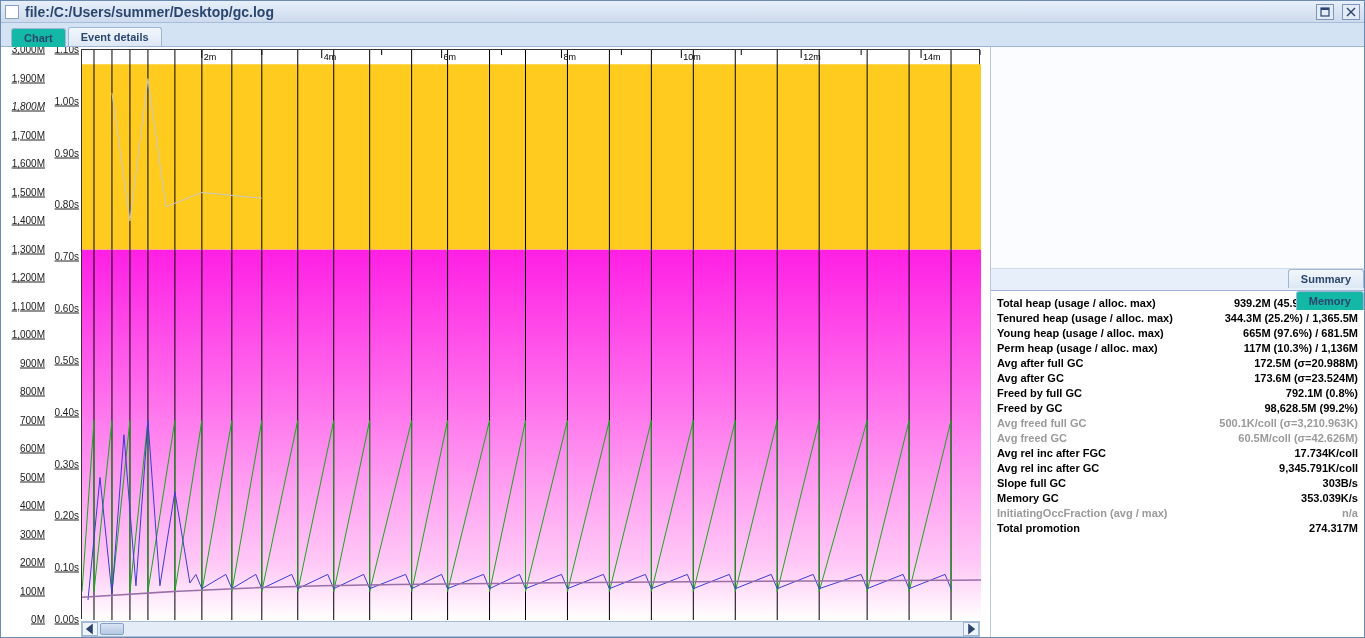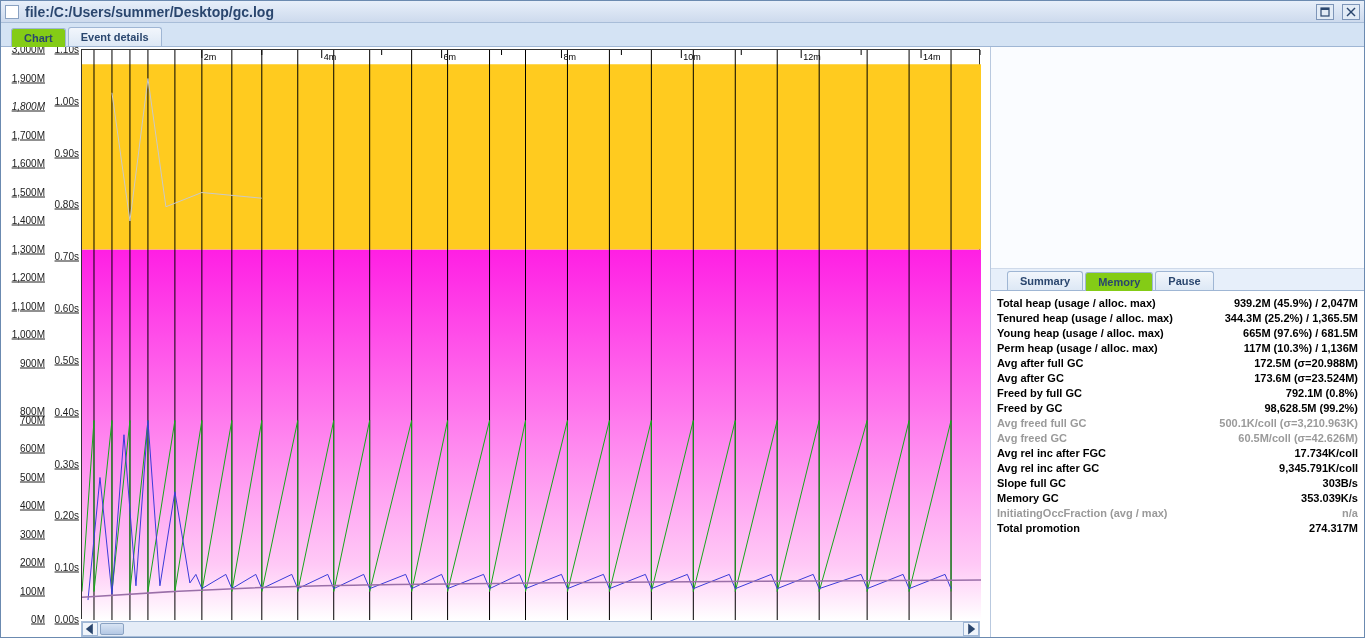--- a/index.html
+++ b/index.html
@@ -6,36 +6,36 @@
 body { font-family:Tahoma,Arial,sans-serif; font-size:11px; background:#d4e3f4; color:#000; width:1365px; height:638px; overflow:hidden; }
 .window { width:1365px; height:638px; border:1px solid #6b8ab0; display:flex; flex-direction:column; }
 .titlebar { height:22px; background:linear-gradient(#e7effa,#cddaed); border-bottom:1px solid #a8bdd8; display:flex; align-items:center; padding:0 4px; gap:6px; }
 .titlebar .doc-icon { width:14px; height:14px; border:1px solid #8aa2c2; background:#fff; }
 .titlebar .title { color:#2a466e; font-size:14px; font-weight:bold; }
 .titlebar .spacer { flex:1; }
 .tb-btn { width:18px; height:16px; border:1px solid #7d95b8; background:#e2ebf6; display:flex; align-items:center; justify-content:center; margin-left:2px; cursor:pointer; }
 .tb-btn svg { width:10px; height:10px; }
 .maintabs { height:24px; display:flex; align-items:flex-end; padding-left:10px; gap:2px; background:#d4e3f4; border-bottom:1px solid #9fb6d4; }
 .tab { padding:3px 12px; background:linear-gradient(#f2f6fc,#dde8f5); border:1px solid #9fb6d4; border-bottom:none; border-radius:3px 3px 0 0; font-weight:bold; color:#2a466e; cursor:pointer; }
-.tab.active { background:#84cc16; position:relative; top:1px; }
+.tab.active { background:#14b8a6; position:relative; top:1px; }
 .content { flex:1; display:flex; background:#fff; }
 .chart-pane { width:990px; display:flex; flex-direction:column; border-right:1px solid #b9c9df; }
 .chart-body { flex:1; position:relative; overflow:hidden; }
 .y-axis-left { position:absolute; left:0; top:0; bottom:18px; width:46px; text-align:right; }
 .y-axis-left2 { position:absolute; left:46px; top:0; bottom:18px; width:34px; text-align:right; }
 .y-tick { position:absolute; right:2px; font-size:10px; color:#222; white-space:nowrap; transform:translateY(-50%); }
 .y-tick.u { text-decoration:underline; }
 .plot { position:absolute; left:80px; right:10px; top:2px; bottom:18px; border:1px solid #333; background:#fff; }
 .scroll-x { position:absolute; left:80px; right:10px; bottom:0; height:16px; background:#e4ecf7; border:1px solid #a8bdd8; display:flex; align-items:center; }
 .sx-btn { width:16px; height:14px; display:flex; align-items:center; justify-content:center; border:1px solid #9fb6d4; background:#f0f5fb; cursor:pointer; }
 .sx-track { flex:1; position:relative; height:14px; }
 .sx-thumb { position:absolute; left:2px; top:1px; width:24px; height:12px; background:linear-gradient(#d8e4f4,#b4c8e4); border:1px solid #8aa2c2; border-radius:2px; }
 .side { flex:1; display:flex; flex-direction:column; background:#fdfdfe; }
 .side-top { height:222px; background:#fafcff; border-bottom:1px solid #cfdaea; }
-.side-tabs { height:22px; display:flex; align-items:flex-end; padding-left:16px; gap:2px; border-bottom:1px solid #9fb6d4; background:#e7effa; }
+.side-tabs { height:22px; display:flex; align-items:flex-end; padding-left:16px; gap:2px; border-bottom:1px solid #9fb6d4; background:#e7effa;flex-direction:column; }
 .side-body { flex:1; overflow:auto; padding:4px 6px; background:#fff; }
 .row { display:flex; justify-content:space-between; padding:1.5px 0; }
 .row .lbl { font-weight:bold; }
 .row .val { font-weight:bold; text-align:right; }
 .row.dim .lbl, .row.dim .val { color:#9a9a9a; font-weight:bold; }
 </style>
 </head>
 <body>
 
 <div class="window">
@@ -69,21 +69,21 @@
       <div class="chart-body">
         <div class="y-axis-left" id="yL">
             <span class="y-tick u" style="top: 572px;">0M</span>
             <span class="y-tick u" style="top: 543.5px;">100M</span>
             <span class="y-tick u" style="top: 515px;">200M</span>
             <span class="y-tick u" style="top: 486.5px;">300M</span>
             <span class="y-tick u" style="top: 458px;">400M</span>
             <span class="y-tick u" style="top: 429.5px;">500M</span>
             <span class="y-tick u" style="top: 401px;">600M</span>
             <span class="y-tick u" style="top: 372.5px;">700M</span>
-            <span class="y-tick u" style="top: 344px; margin-top: 20px;">800M</span>
+            <span class="y-tick u" style="top: 344px;">800M</span>
             <span class="y-tick u" style="top: 315.5px;">900M</span>
             <span class="y-tick u" style="top: 287px;">1,000M</span>
             <span class="y-tick u" style="top: 258.5px;">1,100M</span>
             <span class="y-tick u" style="top: 230px;">1,200M</span>
             <span class="y-tick u" style="top: 201.5px;">1,300M</span>
             <span class="y-tick u" style="top: 173px;">1,400M</span>
             <span class="y-tick u" style="top: 144.5px;">1,500M</span>
             <span class="y-tick u" style="top: 116px;">1,600M</span>
             <span class="y-tick u" style="top: 87.5px;">1,700M</span>
             <span class="y-tick u" style="top: 59px; font-style: italic;">1,800M</span>

